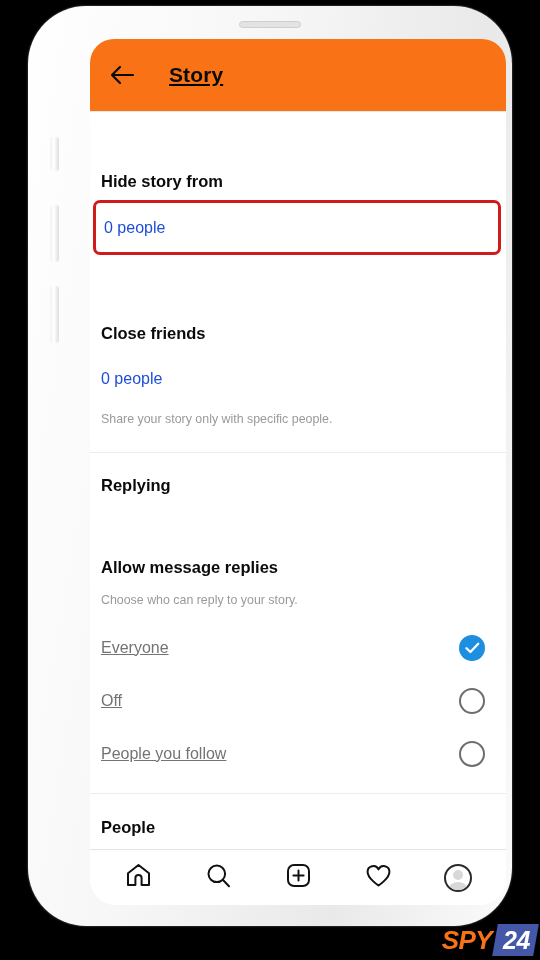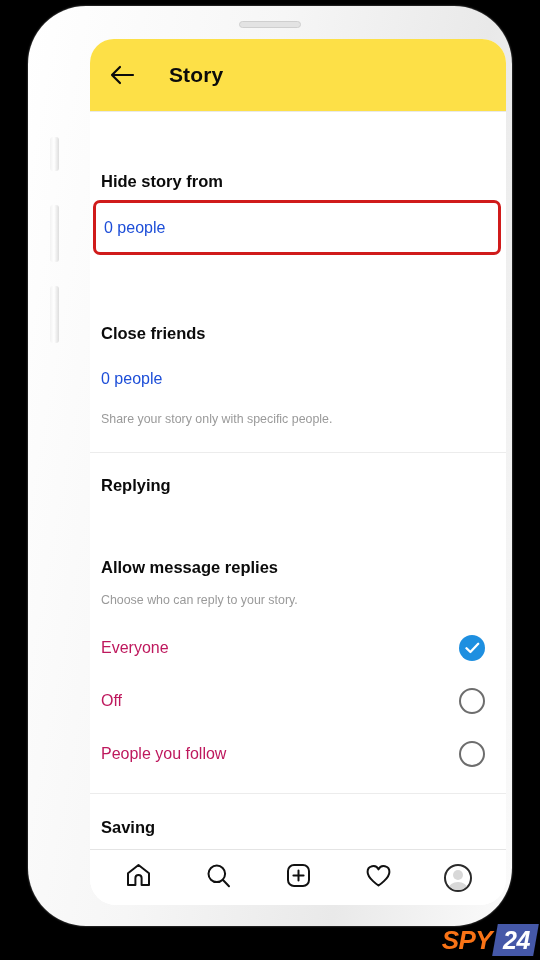--- a/index.html
+++ b/index.html
@@ -52,21 +52,22 @@
     flex-direction:column;
   }
 
   
   .app-header {
     height:72px;
     flex:0 0 72px;
     display:flex;
     align-items:center;
     padding:0 0 0 10px;
-    background:#fde047;
+    background:#f97316;
+    text-decoration:underline;
   }
   .back-btn {
     width:44px; height:44px;
     display:flex; align-items:center; justify-content:center;
     cursor:pointer;
   }
   .back-btn svg { display:block; }
   .screen-title {
     font-size:21px;
     font-weight:bold;
@@ -120,21 +121,21 @@
 
   
   .opt-row {
     height:53px;
     display:flex;
     align-items:center;
     justify-content:space-between;
     padding:0 21px 0 11px;
     cursor:pointer;
   }
-  .opt-label { font-size:16px; color:#be185d; }
+  .opt-label { font-size:16px; color:#737373;text-decoration:underline; }
   .radio {
     width:26px; height:26px;
     border-radius:50%;
     border:2px solid #6d6d6d;
     flex:0 0 26px;
   }
   .radio.checked {
     border:none;
     background:#1e8fe0;
     display:flex;
@@ -293,21 +294,21 @@
 
         <div class="opt-row">
           <span class="opt-label">People you follow</span>
           <span class="radio"></span>
         </div>
 
         <div style="height:13px"></div>
         <div class="divider"></div>
 
         <div style="height:24px"></div>
-        <div class="section-title">Saving</div>
+        <div class="section-title">People</div>
       </div>
 
       <div class="nav-rule"></div>
       <div class="bottom-nav">
 
         <div class="nav-item">
           <span>
             <svg width="27" height="27" viewBox="0 0 27 27">
               <path d="M3 11.3 L13.5 3 L24 11.3 V23 H16.6 V16.1 A3.1 3.1 0 0 0 10.4 16.1 V23 H3 Z" fill="none" stroke="#111" stroke-width="2" stroke-linejoin="round" stroke-linecap="round"></path>
             </svg>

